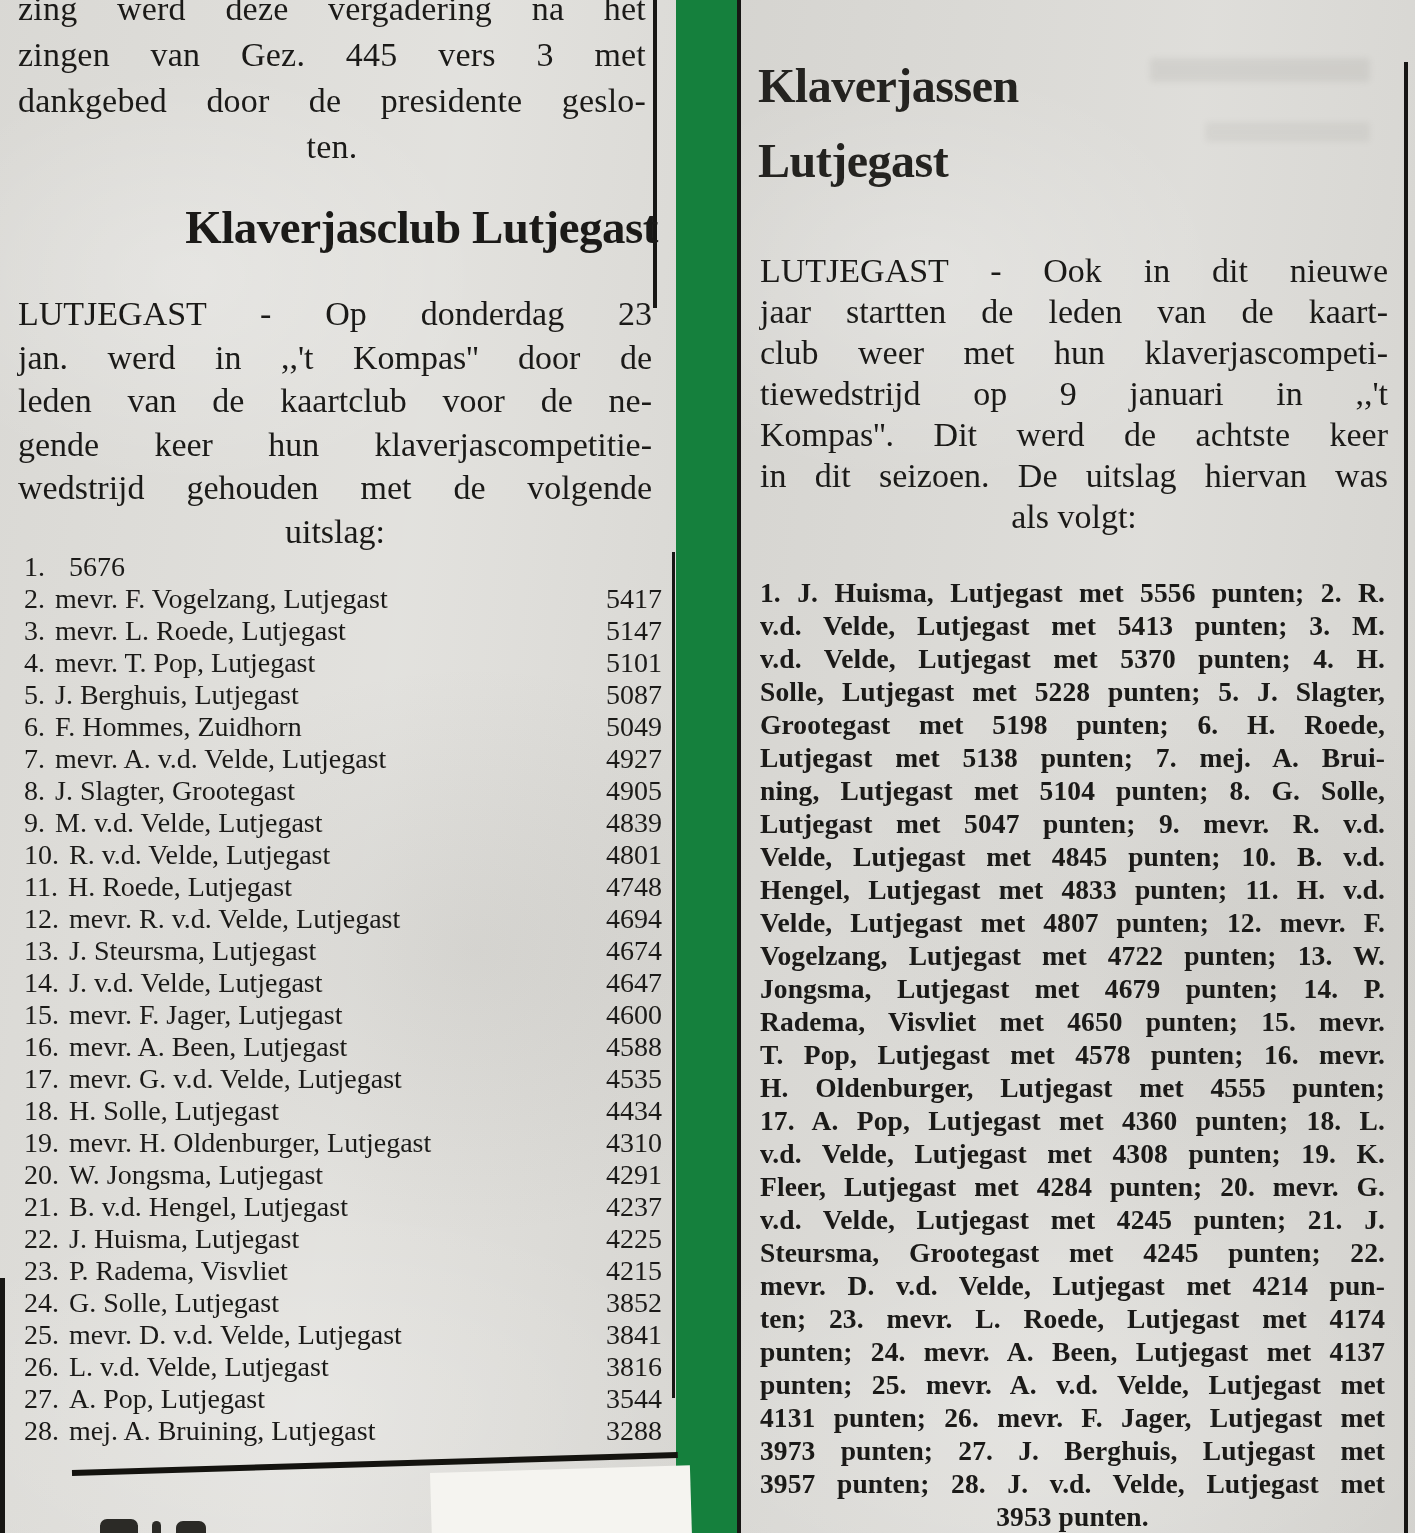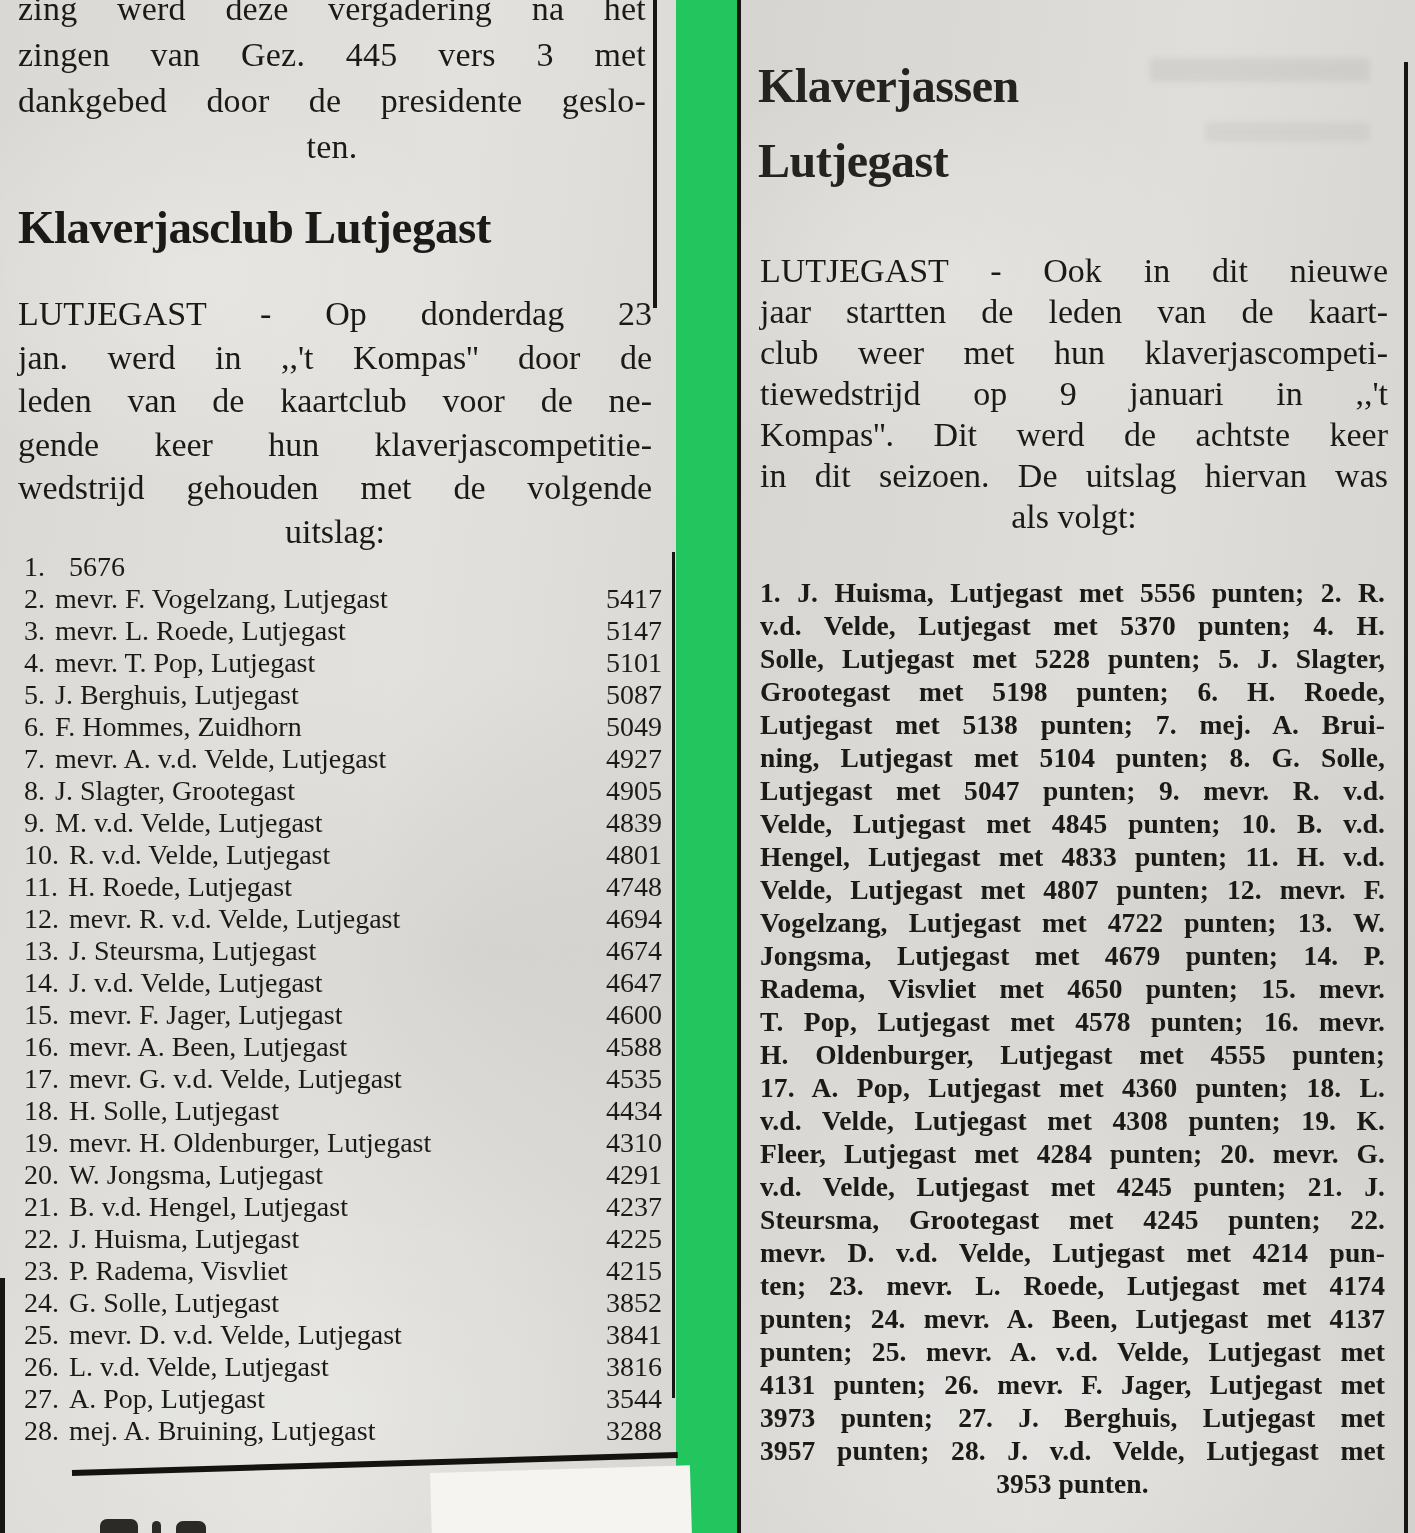--- a/index.html
+++ b/index.html
@@ -1,18 +1,18 @@
 <!DOCTYPE html>
 <html><head>
 <meta charset="utf-8">
 <style>
   html,body{margin:0;padding:0;background:#f5f4f0;}
   #stage{
     position:relative;width:1415px;height:1533px;overflow:hidden;
-    background:#22c55e;
+    background:#15803d;
     font-family:"Liberation Serif","DejaVu Serif",serif;
     color:#1b1a18;
   }
   .paper{
     position:absolute;top:0;height:100%;
     background-color:#e0dfdb;
     background-image:
       radial-gradient(ellipse 420px 300px at 28% 18%, rgba(255,255,255,.25), rgba(255,255,255,0) 70%),
       radial-gradient(ellipse 500px 380px at 70% 62%, rgba(120,118,112,.10), rgba(120,118,112,0) 75%),
       radial-gradient(ellipse 600px 300px at 45% 92%, rgba(255,255,255,.18), rgba(255,255,255,0) 70%),
@@ -93,21 +93,21 @@
   <div id="prev-fragment">
     <div>
 
     <div class="jline">zing werd deze vergadering na het</div>
         <div class="jline">zingen van Gez. 445 vers 3 met</div>
         <div class="jline">dankgebed door de presidente geslo-</div>
       </div>
     <div class="lastline">ten.</div>
   </div>
 
-  <h1 id="left-headline" style="margin:0;">Klaverjasclub Lutjegast</h1>
+  <h1 id="left-headline" style="margin:0;text-align:right;">Klaverjasclub Lutjegast</h1>
 
   <div id="left-intro">
     <div>
 
     <div class="jline">LUTJEGAST - Op donderdag 23</div>
         <div class="jline">jan. werd in ,,'t Kompas'' door de</div>
         <div class="jline">leden van de kaartclub voor de ne-</div>
         <div class="jline">gende keer hun klaverjascompetitie-</div>
         <div class="jline">wedstrijd gehouden met de volgende</div>
       </div>
@@ -303,20 +303,21 @@
         <div class="jline">Kompas''. Dit werd de achtste keer</div>
         <div class="jline">in dit seizoen. De uitslag hiervan was</div>
       </div>
     <div class="lastline">als volgt:</div>
   </div>
 
   <div id="right-results">
     <div>
 
     <div class="jline">1. J. Huisma, Lutjegast met 5556 punten; 2. R.</div>
+        <div class="jline">v.d. Velde, Lutjegast met 5413 punten; 3. M.</div>
         <div class="jline">v.d. Velde, Lutjegast met 5370 punten; 4. H.</div>
         <div class="jline">Solle, Lutjegast met 5228 punten; 5. J. Slagter,</div>
         <div class="jline">Grootegast met 5198 punten; 6. H. Roede,</div>
         <div class="jline">Lutjegast met 5138 punten; 7. mej. A. Brui-</div>
         <div class="jline">ning, Lutjegast met 5104 punten; 8. G. Solle,</div>
         <div class="jline">Lutjegast met 5047 punten; 9. mevr. R. v.d.</div>
         <div class="jline">Velde, Lutjegast met 4845 punten; 10. B. v.d.</div>
         <div class="jline">Hengel, Lutjegast met 4833 punten; 11. H. v.d.</div>
         <div class="jline">Velde, Lutjegast met 4807 punten; 12. mevr. F.</div>
         <div class="jline">Vogelzang, Lutjegast met 4722 punten; 13. W.</div>

